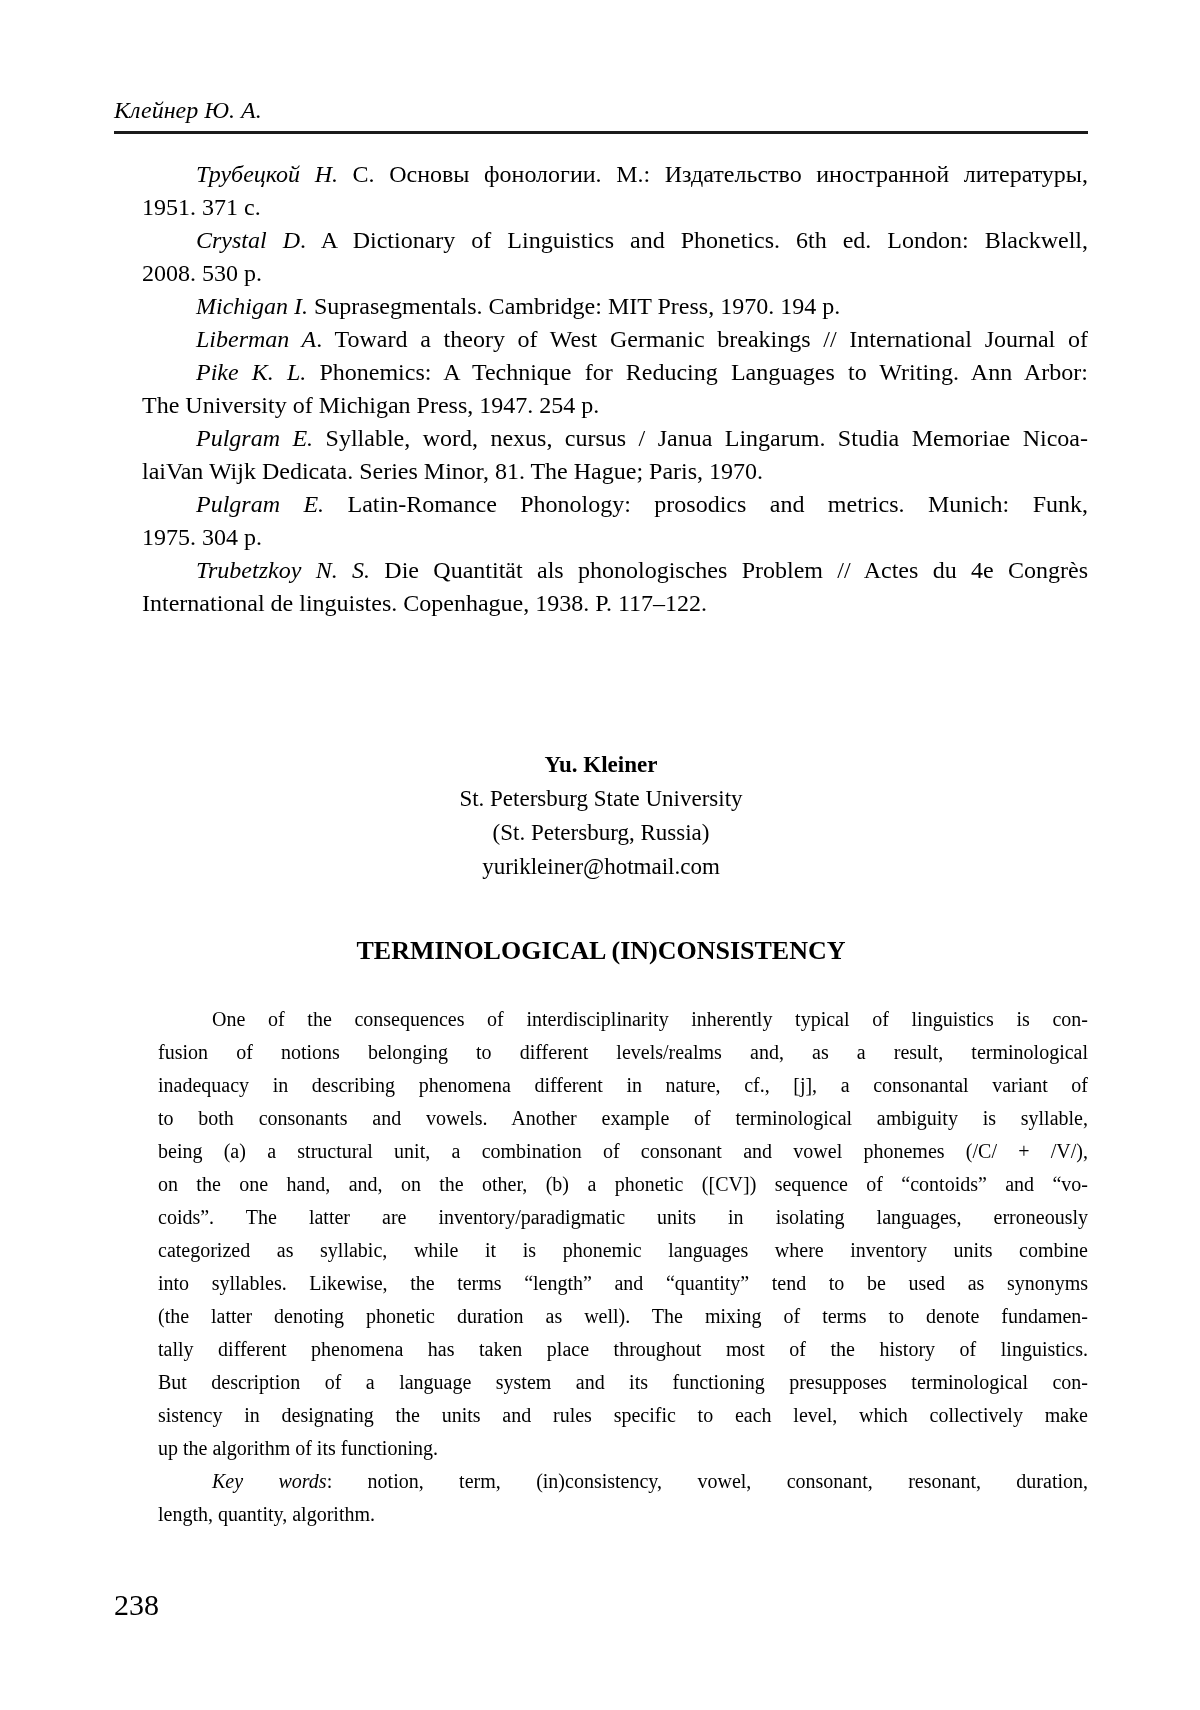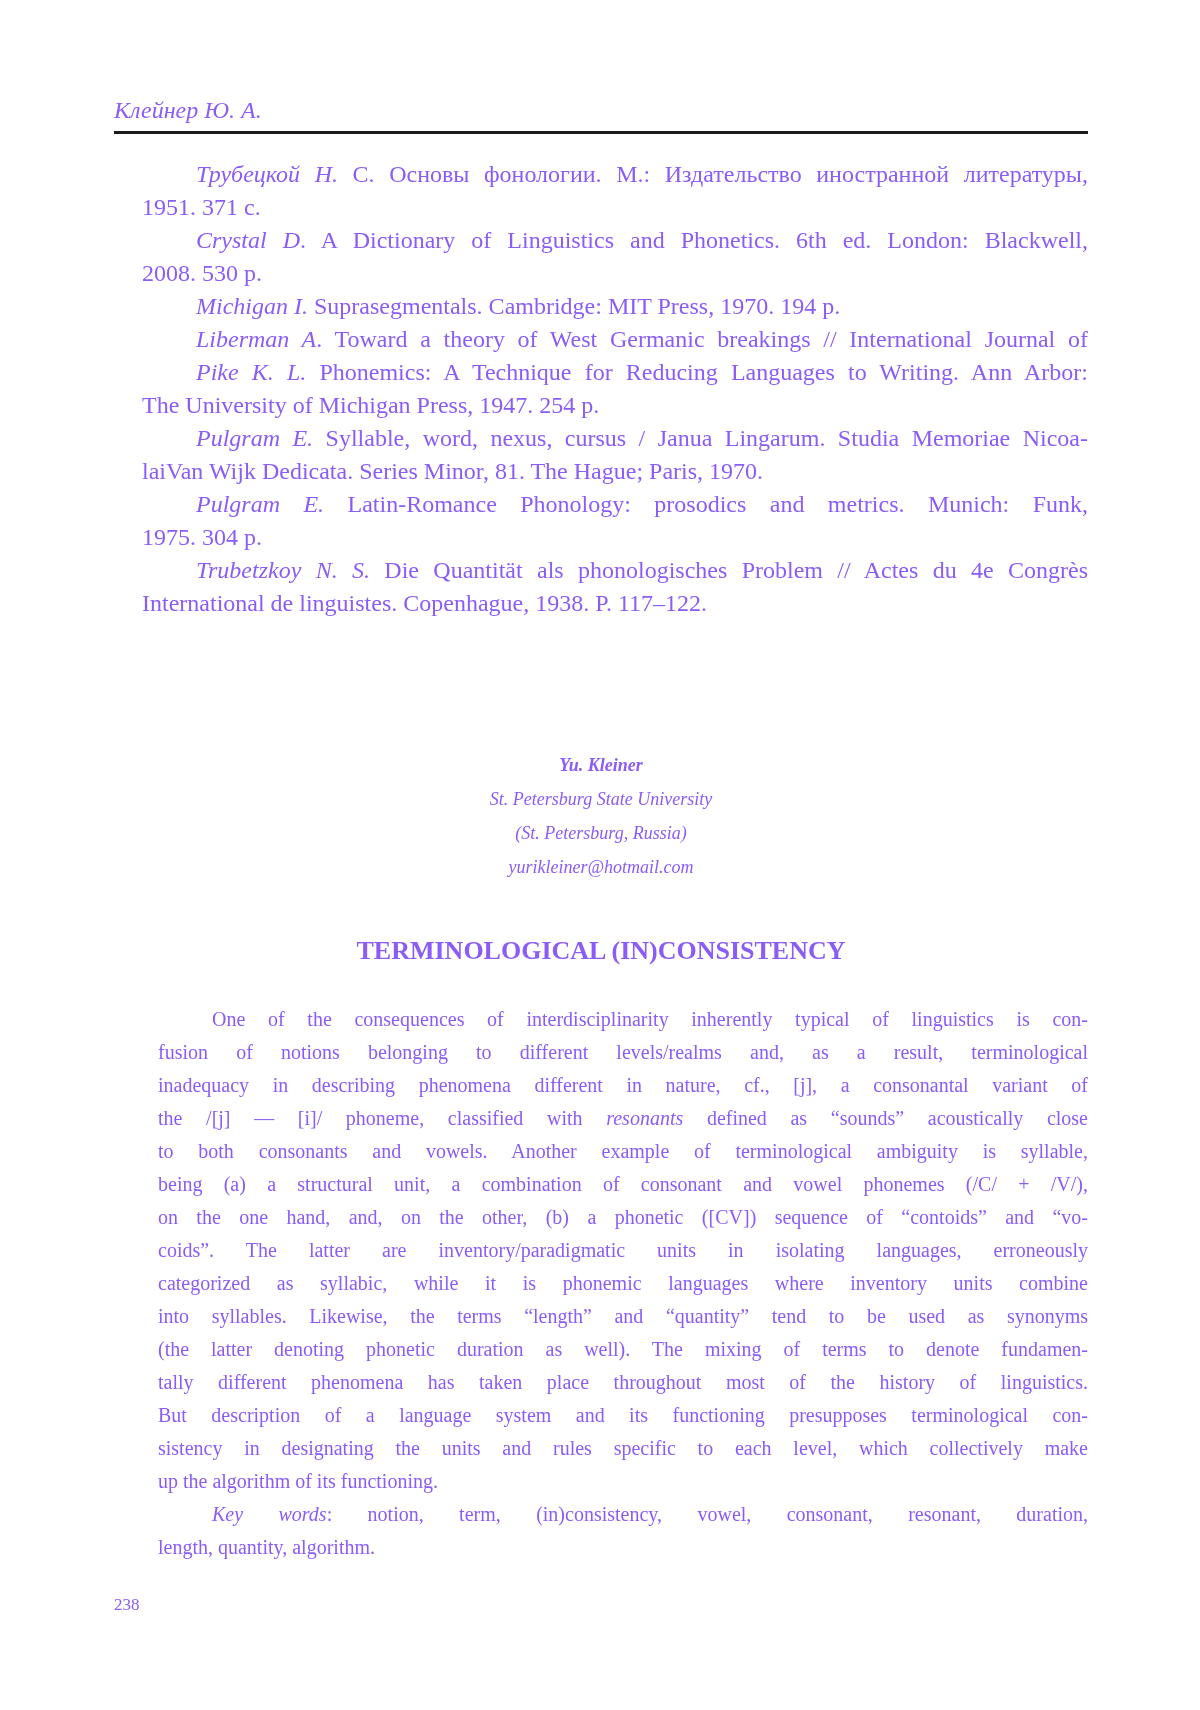--- a/index.html
+++ b/index.html
@@ -6,21 +6,21 @@
     margin: 0;
     padding: 0;
     background: #ffffff;
   }
   .page {
     position: relative;
     width: 1200px;
     height: 1710px;
     background: #ffffff;
     font-family: "Liberation Serif", "DejaVu Serif", serif;
-    color: #8b5cf6;
+    color: #000000;
     overflow: hidden;
   }
   .running-header {
     position: absolute;
     left: 114px;
     top: 96px;
     font-style: italic;
     font-size: 24px;
     line-height: 28px;
   }
@@ -61,42 +61,41 @@
   }
   .it {
     font-style: italic;
   }
   .author-block {
     position: absolute;
     left: 114px;
     right: 112px;
     top: 748px;
     text-align: center;
-    font-style: italic;
-    font-size: 18px;
+    font-size: 23px;
     line-height: 34px;
   }
   .author-name {
     font-weight: bold;
   }
   .title {
     position: absolute;
     left: 114px;
     right: 112px;
     top: 936px;
     text-align: center;
     font-weight: bold;
     font-size: 26px;
     line-height: 30px;
   }
   .page-number {
     position: absolute;
     left: 114px;
     top: 1590px;
-    font-size: 17px;
+    font-size: 30px;
     line-height: 30px;
   }
 </style>
 </head>
 <body>
 
 <div class="page">
 
   <div class="running-header">Клейнер Ю. А.</div>
 
@@ -142,21 +141,20 @@
     <div>yurikleiner@hotmail.com</div>
   </div>
 
   <div class="title">TERMINOLOGICAL (IN)CONSISTENCY</div>
 
   <div class="body-text" id="abstract">
       <div>
         <div class="line indent"><span>One of the consequences of interdisciplinarity inherently typical of linguistics is con-</span></div>
         <div class="line"><span>fusion of notions belonging to different levels/realms and, as a result, terminological</span></div>
         <div class="line"><span>inadequacy in describing phenomena different in nature, cf., [j], a consonantal variant of</span></div>
-        <div class="line"><span>the /[j] — [i]/ phoneme, classified with </span><span class="it">resonants</span><span> defined as “sounds” acoustically close</span></div>
         <div class="line"><span>to both consonants and vowels. Another example of terminological ambiguity is syllable,</span></div>
         <div class="line"><span>being (a) a structural unit, a combination of consonant and vowel phonemes (/C/ + /V/),</span></div>
         <div class="line"><span>on the one hand, and, on the other, (b) a phonetic ([CV]) sequence of “contoids” and “vo-</span></div>
         <div class="line"><span>coids”. The latter are inventory/paradigmatic units in isolating languages, erroneously</span></div>
         <div class="line"><span>categorized as syllabic, while it is phonemic languages where inventory units combine</span></div>
         <div class="line"><span>into syllables. Likewise, the terms “length” and “quantity” tend to be used as synonyms</span></div>
         <div class="line"><span>(the latter denoting phonetic duration as well). The mixing of terms to denote fundamen-</span></div>
         <div class="line"><span>tally different phenomena has taken place throughout most of the history of linguistics.</span></div>
         <div class="line"><span>But description of a language system and its functioning presupposes terminological con-</span></div>
         <div class="line"><span>sistency in designating the units and rules specific to each level, which collectively make</span></div>

